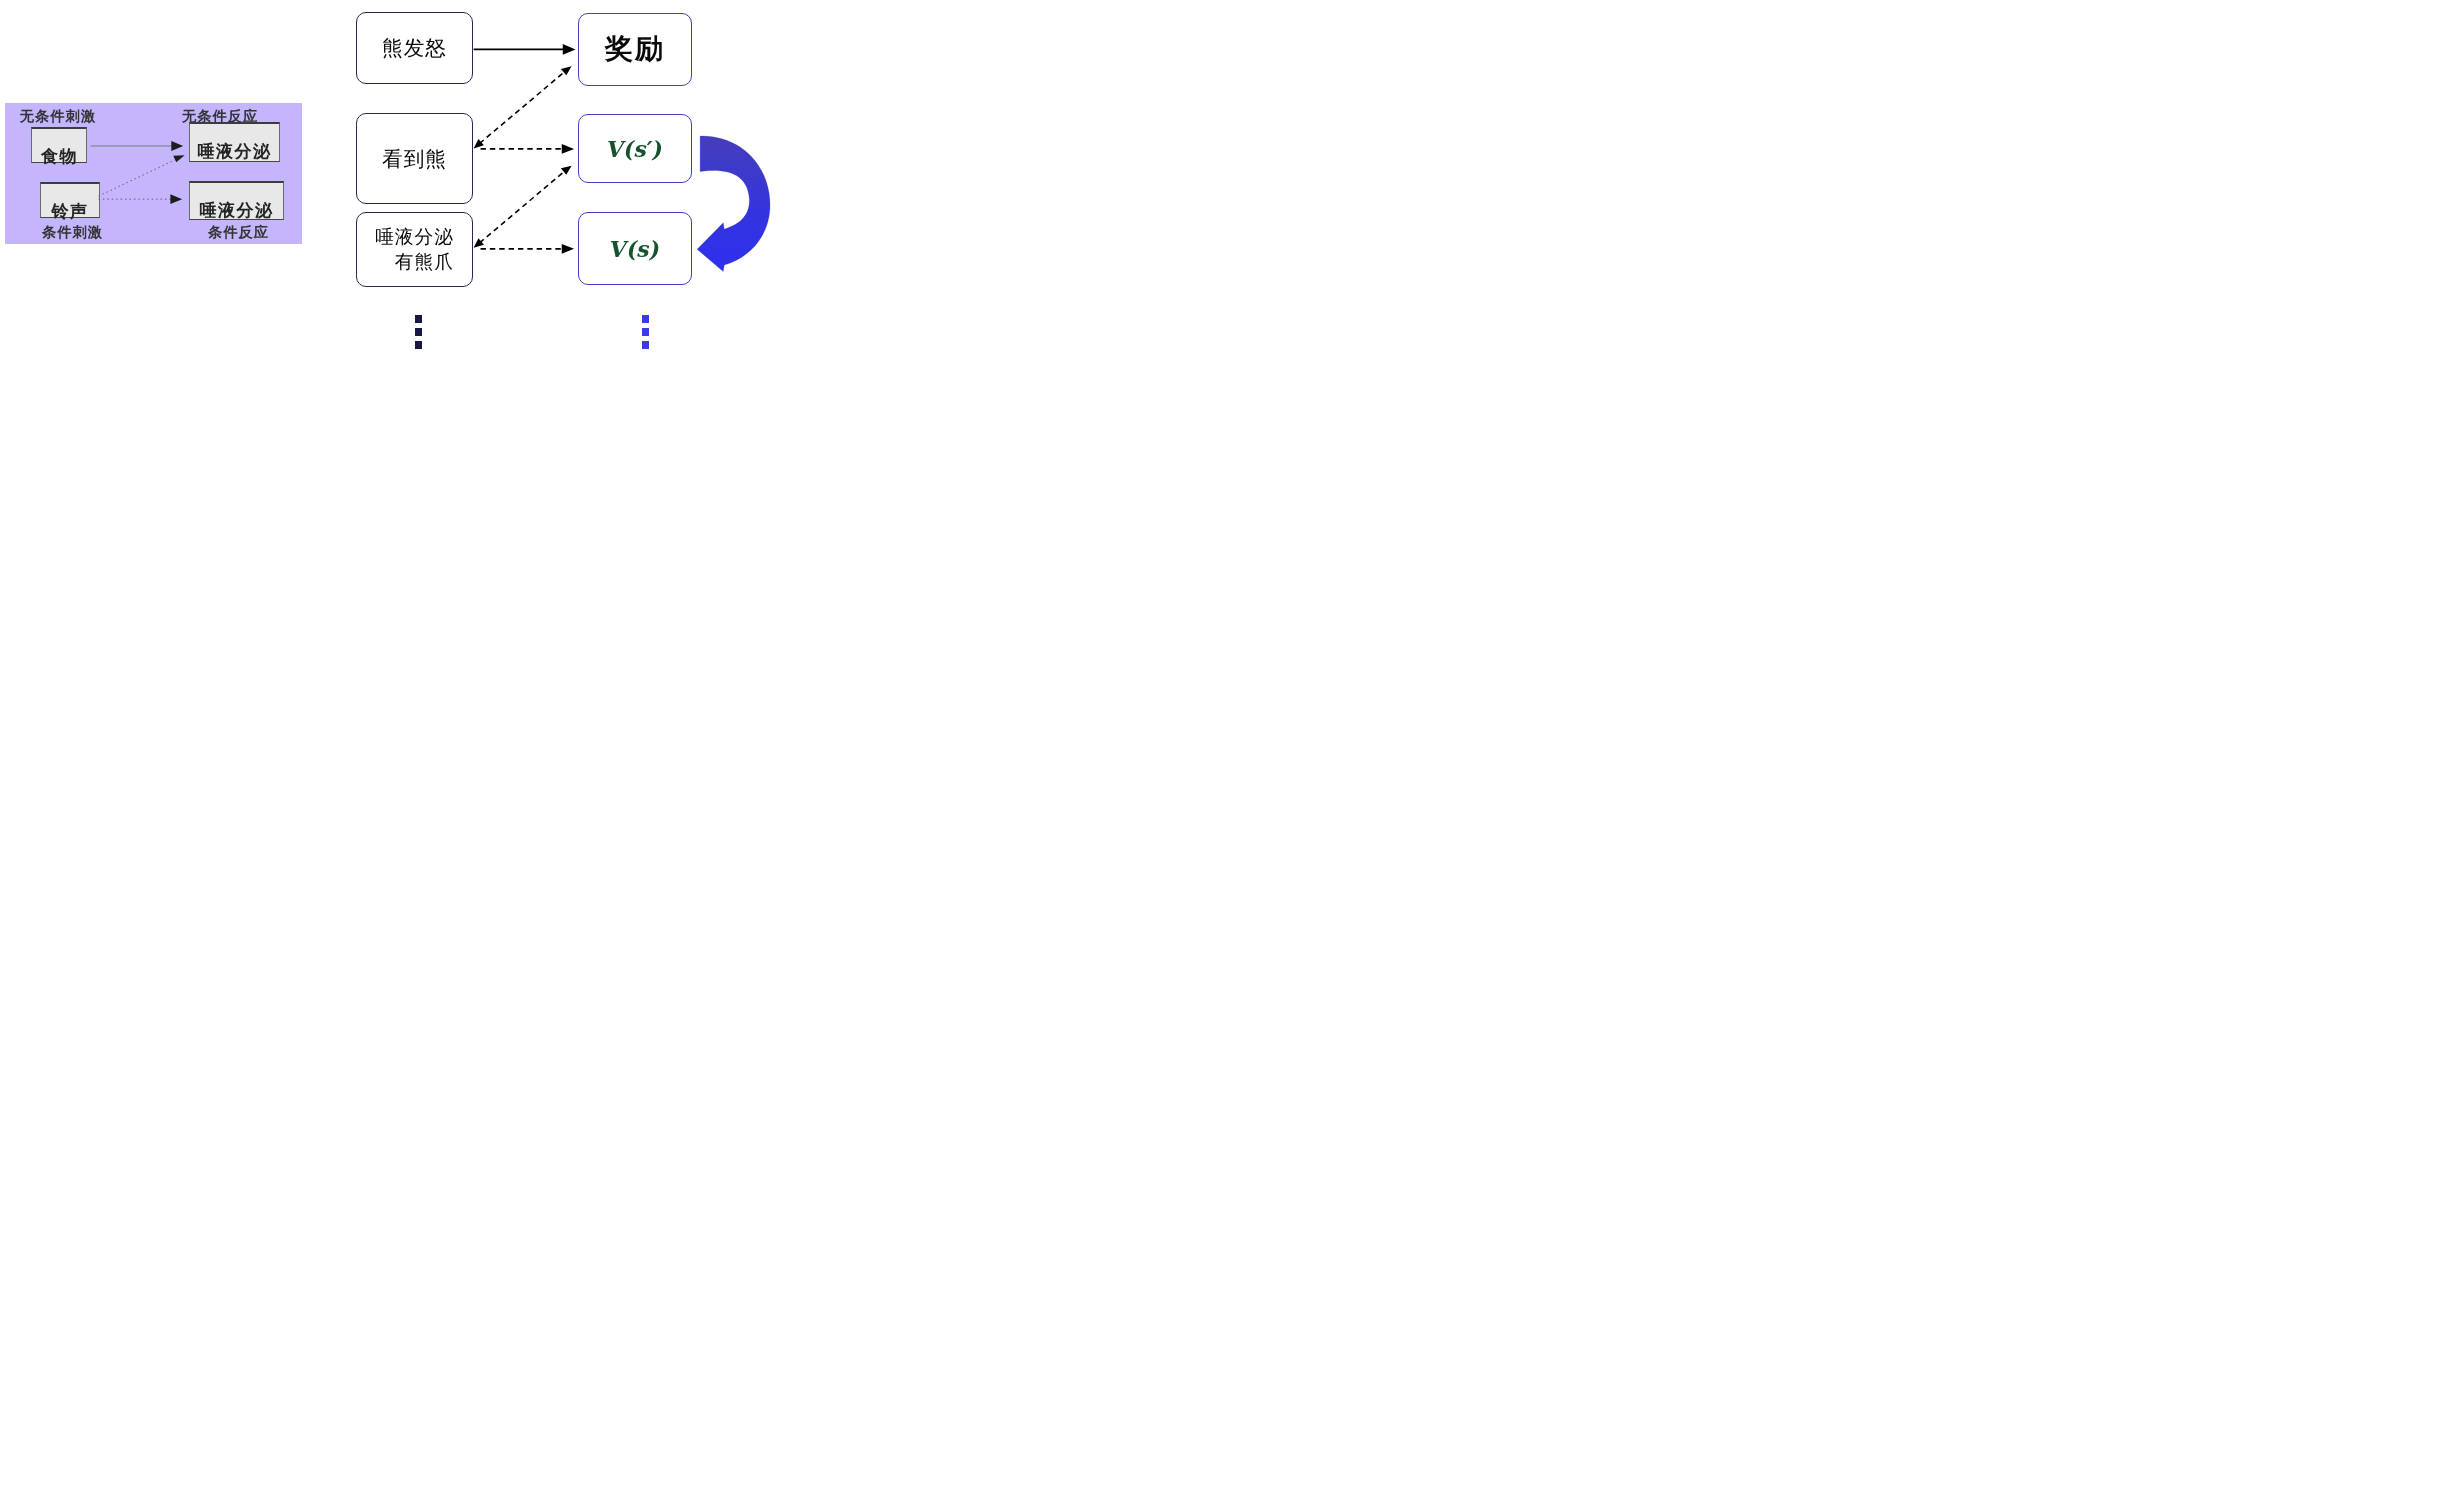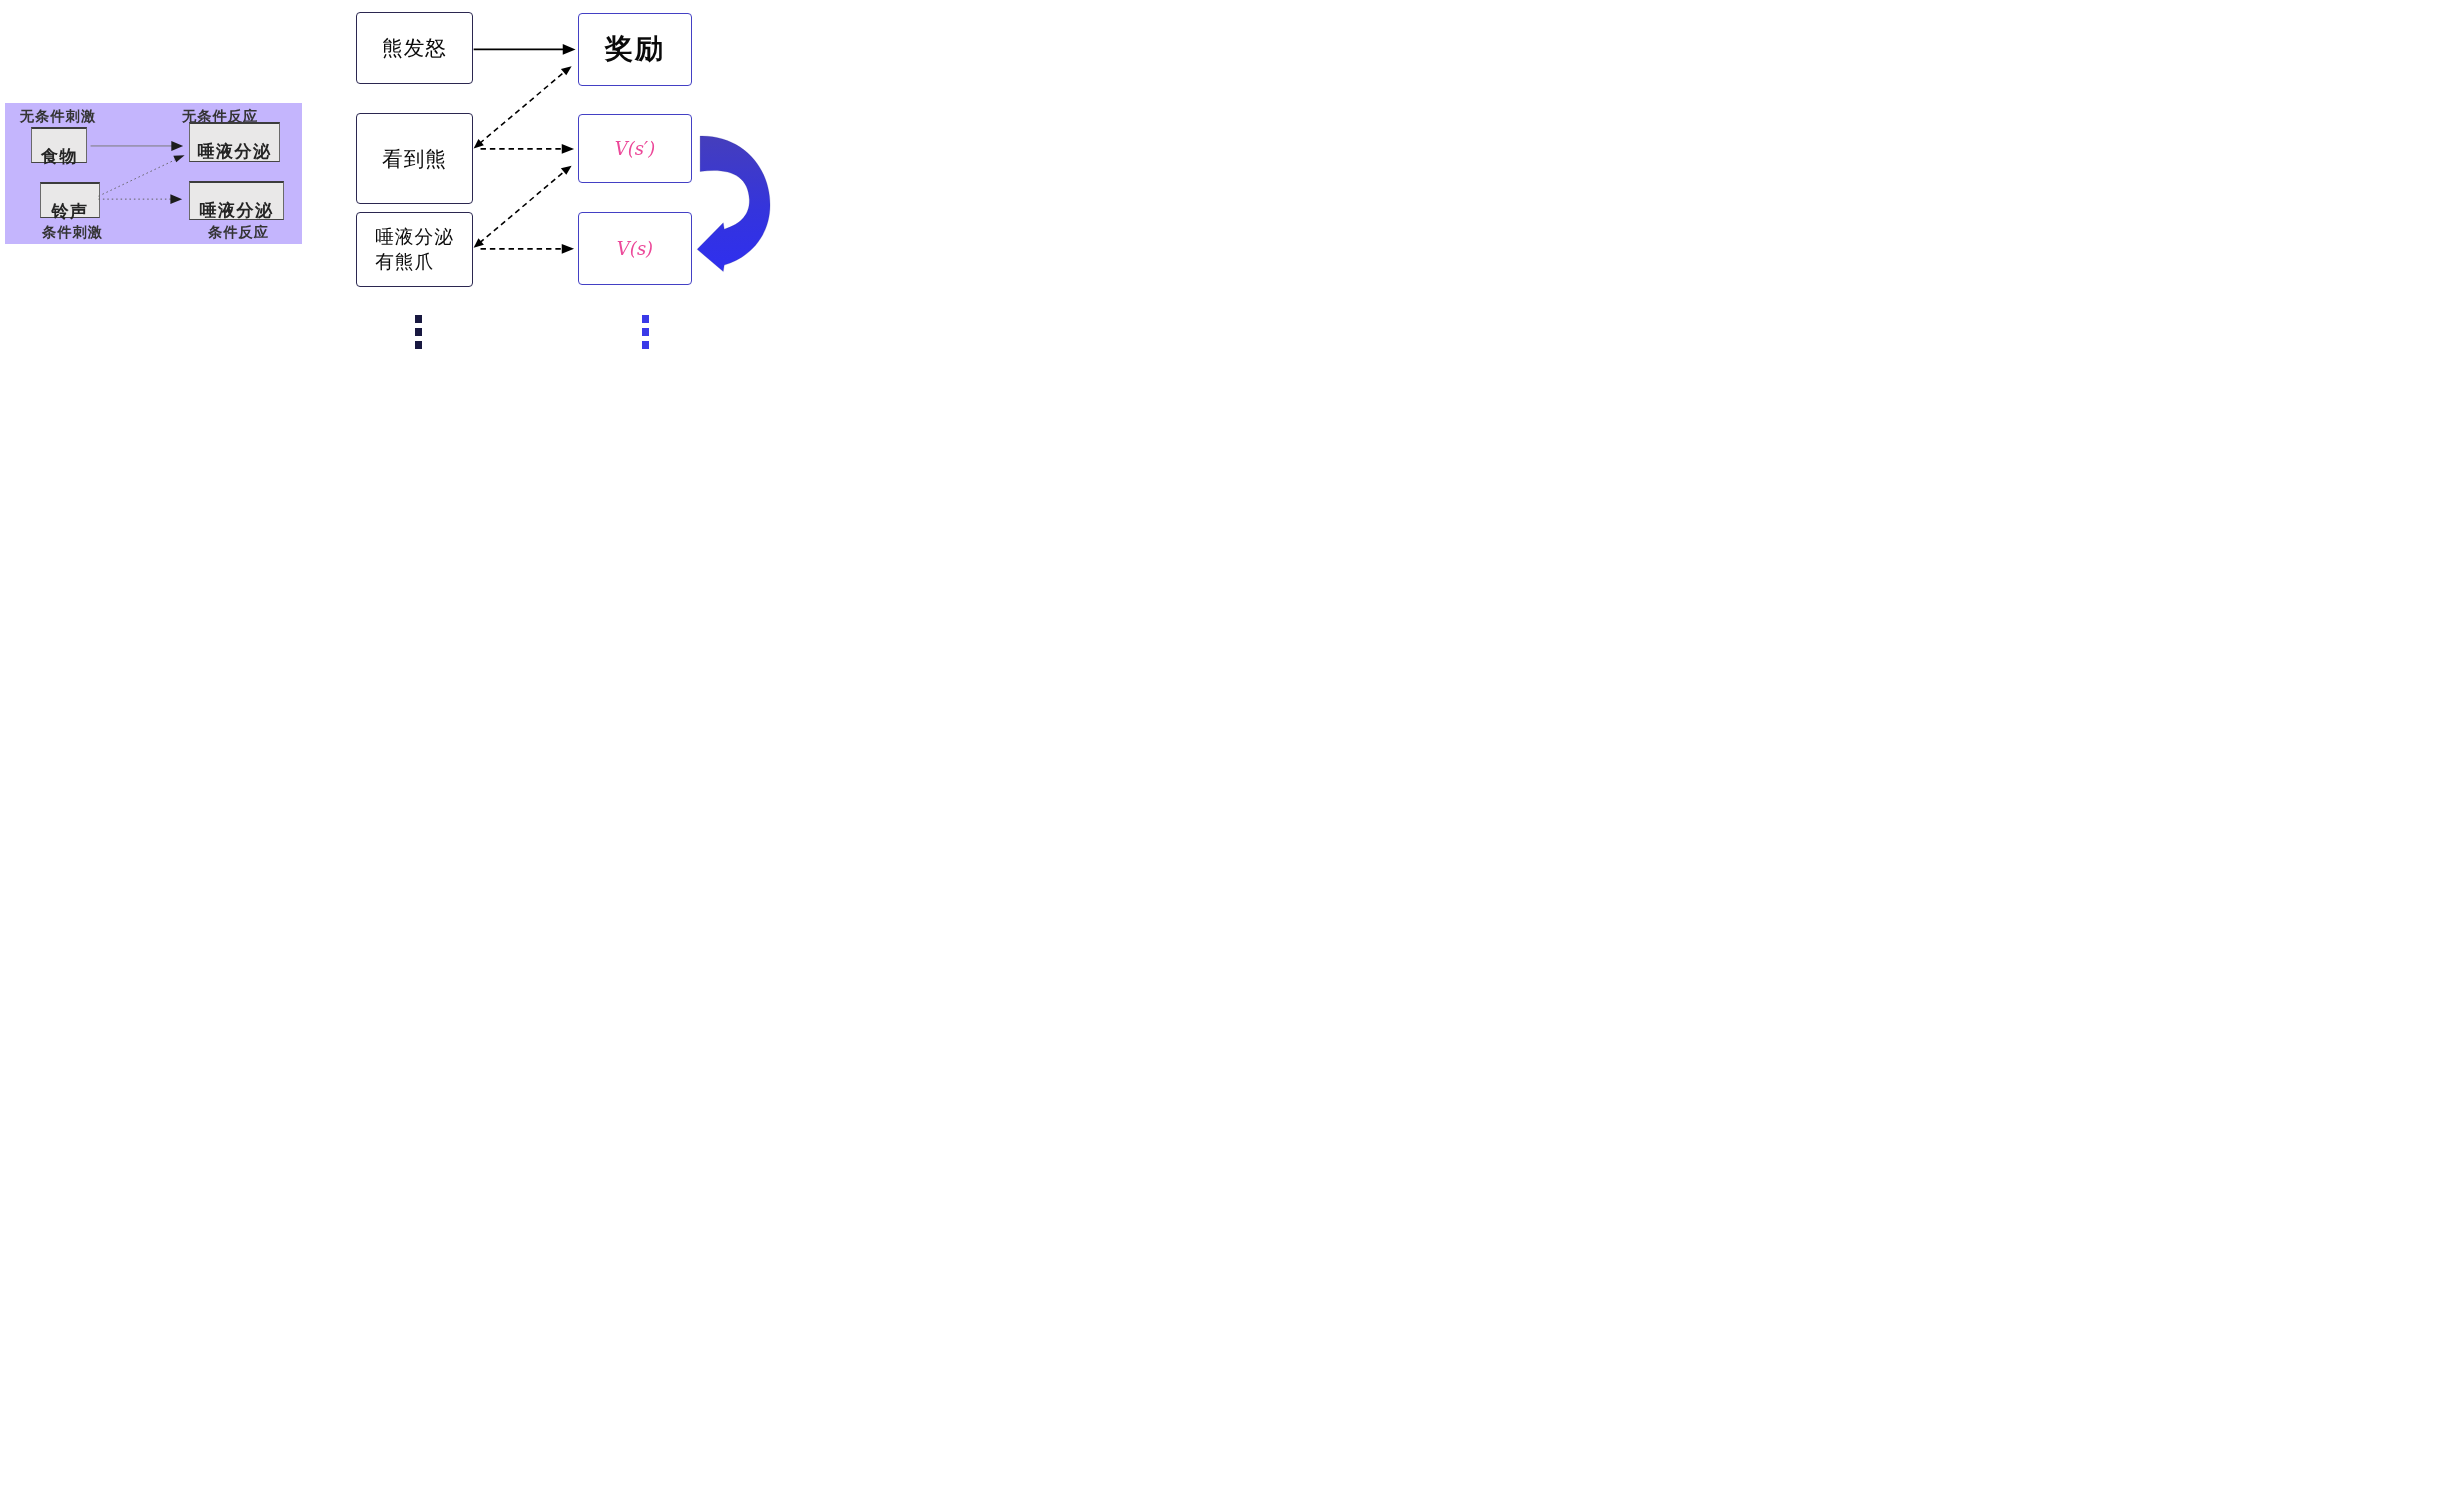--- a/index.html
+++ b/index.html
@@ -26,36 +26,36 @@
     box-sizing:border-box;text-align:center;
     font-size:17px;font-weight:600;color:#242424;letter-spacing:1.5px;
     padding-top:16px;
   }
   #pv-box-food{left:26.6px;top:24px;width:56px;height:36px;}
   #pv-box-saliv-top{left:184px;top:19px;width:91px;height:40px;}
   #pv-box-bell{left:35px;top:79px;width:60px;height:36px;}
   #pv-box-saliv-bottom{left:184px;top:78px;width:95px;height:39px;}
   
   .rl-box{
-    position:absolute;background:#ffffff;border-radius:4px;
+    position:absolute;background:#ffffff;border-radius:10px;
     box-sizing:border-box;display:flex;align-items:center;justify-content:center;
-    text-align:left;color:#0a0a0a;
+    text-align:right;color:#0a0a0a;
   }
   .rl-stimulus{border:1.5px solid #2b2750;font-size:20.7px;letter-spacing:1px;}
   .rl-value{border:1.5px solid #4340c4;}
   #rl-bear{left:356px;top:12.3px;width:117px;height:72px;}
   #rl-see-bear{left:356px;top:113px;width:117px;height:91px;}
   #rl-see-claw{left:356px;top:212px;width:117px;height:75px;font-size:18.7px;line-height:1.3;}
   #rl-reward{left:578px;top:12.8px;width:114px;height:73px;
     font-family:"DejaVu Serif","Liberation Serif",serif;font-weight:700;font-size:28px;letter-spacing:2px;}
   #rl-value-next{left:578px;top:114px;width:114px;height:69px;}
   #rl-value{left:578px;top:212px;width:114px;height:73px;}
   .math{
     font-family:"DejaVu Serif","Liberation Serif",serif;
-    font-style:italic;font-size:18px;font-weight:400;color:#ec4899;
+    font-style:italic;font-size:22px;font-weight:700;color:#14532d;
   }
   .prewrap{white-space:pre-line;}
   
   #arrow-layer{position:absolute;left:0;top:0;width:772px;height:350px;pointer-events:none;}
   
   .dot{position:absolute;width:7.4px;height:7.9px;}
   .dot-left{left:415px;background:#181840;}
   .dot-right{left:642px;background:#3a3ae8;}
   .dot-r1{top:315px;}
   .dot-r2{top:328px;}

